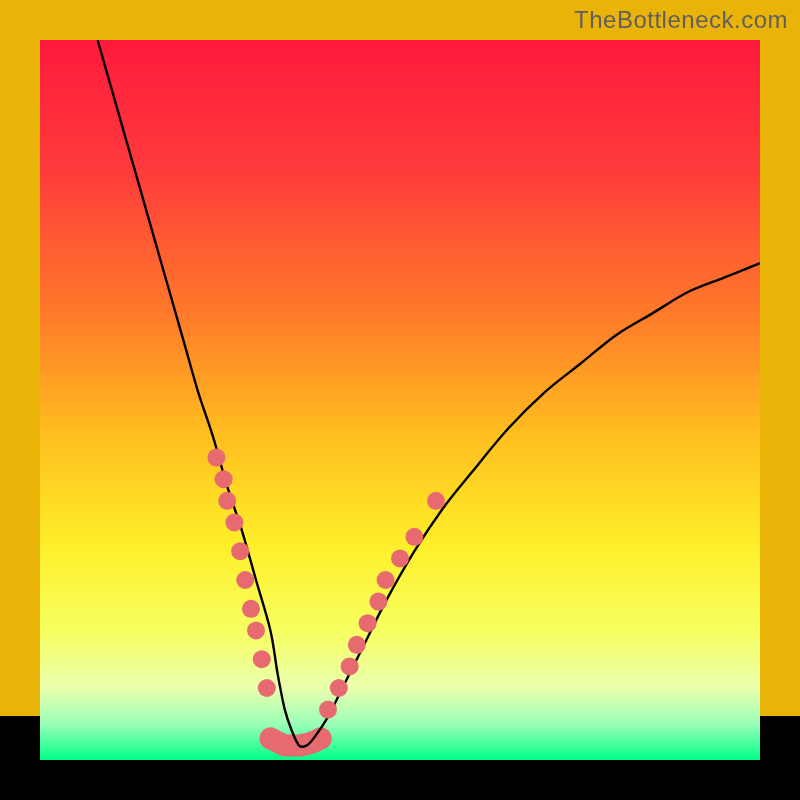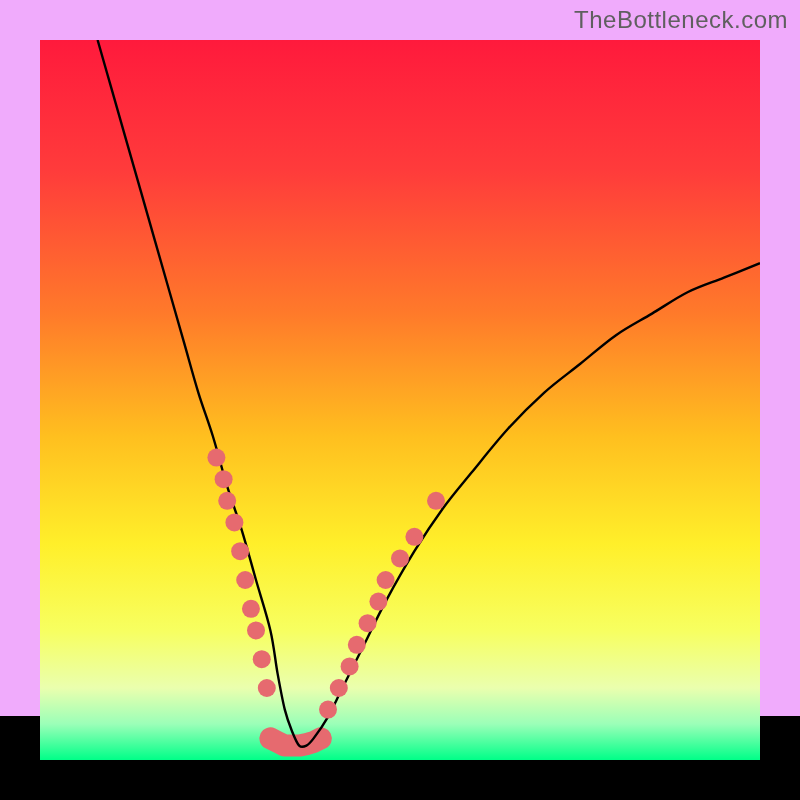--- a/index.html
+++ b/index.html
@@ -8,21 +8,21 @@
     width: 800px;
     height: 800px;
     background: #000;
     overflow: hidden;
     font-family: Arial, Helvetica, sans-serif;
   }
   .frame {
     position: relative;
     width: 800px;
     height: 716px;
-    background: #f0abfc;
+    background: #eab308;
   }
   .plot {
     position: absolute;
     left: 40px;
     top: 40px;
     width: 720px;
     height: 720px;
     overflow: hidden;
   }
   .watermark {

